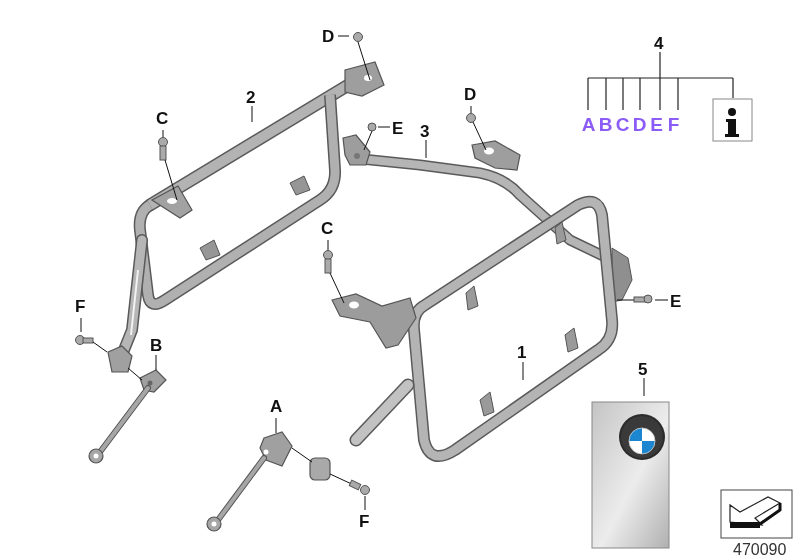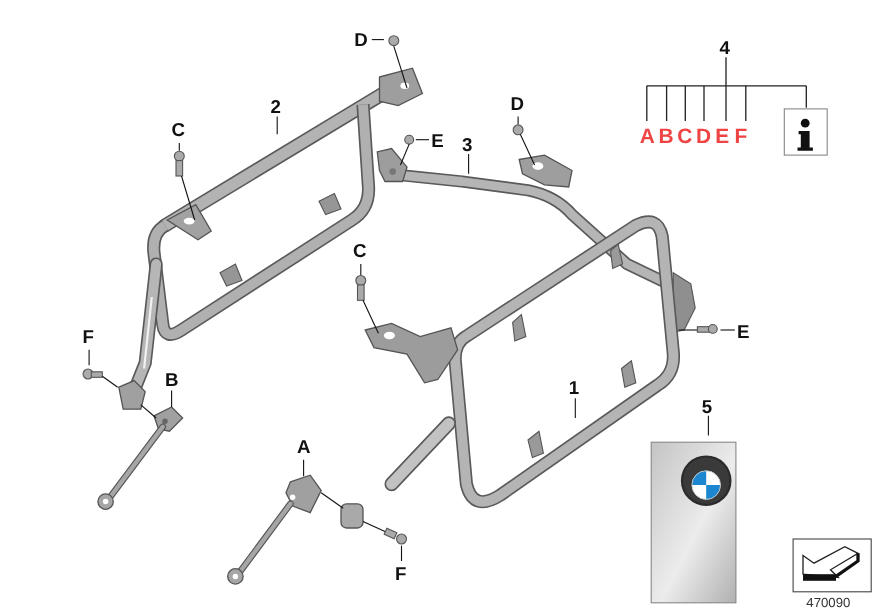--- a/index.html
+++ b/index.html
@@ -1,21 +1,21 @@
 <!DOCTYPE html>
 <html><head>
 <meta charset="utf-8">
 <style>
   html, body { margin: 0; padding: 0; background: #ffffff; }
   body { width: 800px; height: 560px; position: relative; overflow: hidden; font-family: "Liberation Sans", sans-serif; }
   .canvas { position: absolute; left: 0; top: 0; width: 800px; height: 560px; }
   .lbl { position: absolute; font-family: "Liberation Sans", sans-serif; font-weight: bold; font-size: 17px; color: #111; line-height: 1; }
-  .legend-letters { position: absolute; left: 580px; top: 114px; font-family: "Liberation Sans", sans-serif; font-weight: bold; font-size: 19px; color: #ef4444; letter-spacing: 0px; }
+  .legend-letters { position: absolute; left: 580px; top: 114px; font-family: "Liberation Sans", sans-serif; font-weight: bold; font-size: 19px; color: #8b5cf6; letter-spacing: 0px; }
   .legend-letters span { display: inline-block; width: 17px; text-align: center; }
-  .diagram-id { position: absolute; left: 733px; top: 541px; font-family: "Liberation Sans", sans-serif; font-size: 12px; color: #333; }
+  .diagram-id { position: absolute; left: 733px; top: 541px; font-family: "Liberation Sans", sans-serif; font-size: 16px; color: #333; }
 </style>
 </head>
 <body>
 
 <svg class="canvas" viewBox="0 0 800 560" width="800" height="560" xmlns="http://www.w3.org/2000/svg">
   <defs>
     <linearGradient id="bookGrad" x1="0" y1="0" x2="1" y2="1">
       <stop offset="0" stop-color="#c4c4c4"></stop>
       <stop offset="0.55" stop-color="#ececec"></stop>
       <stop offset="1" stop-color="#b0b0b0"></stop>

